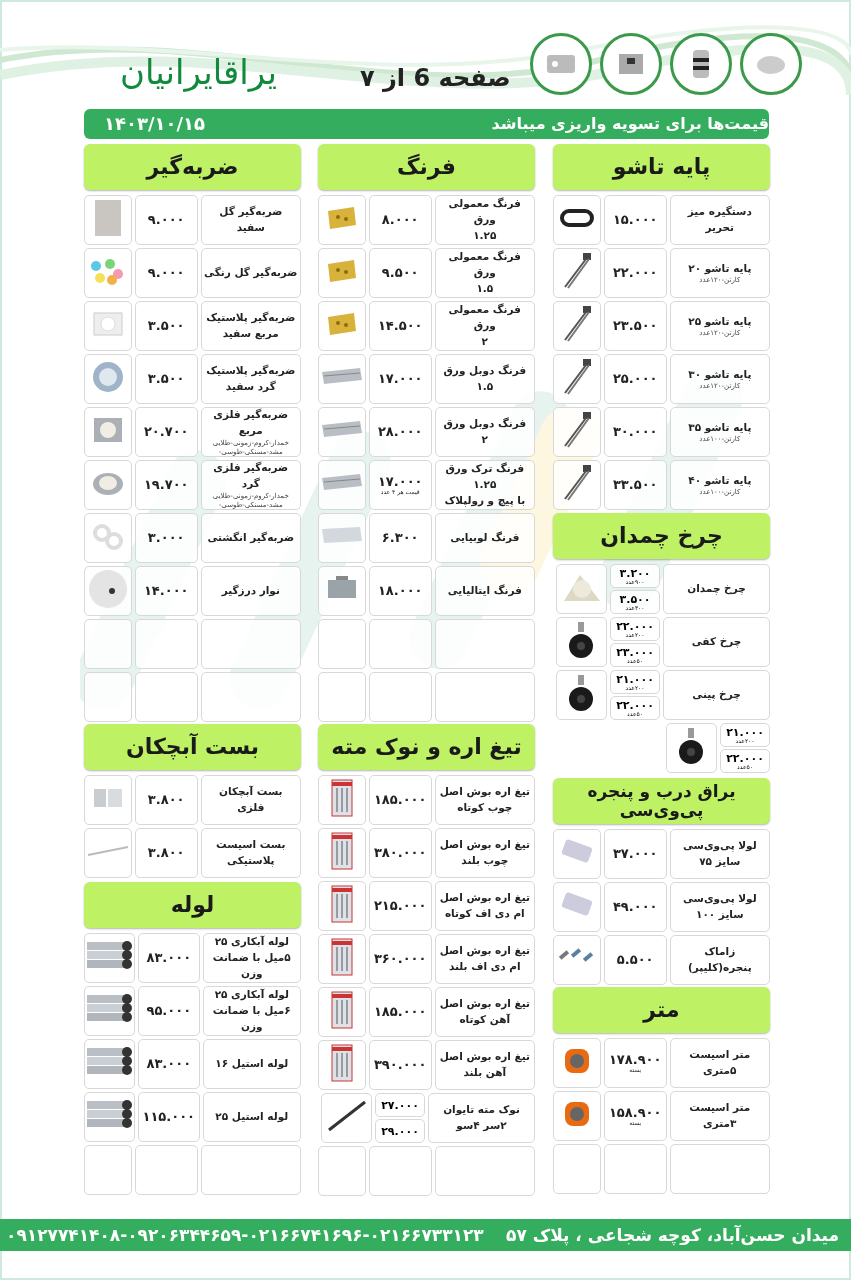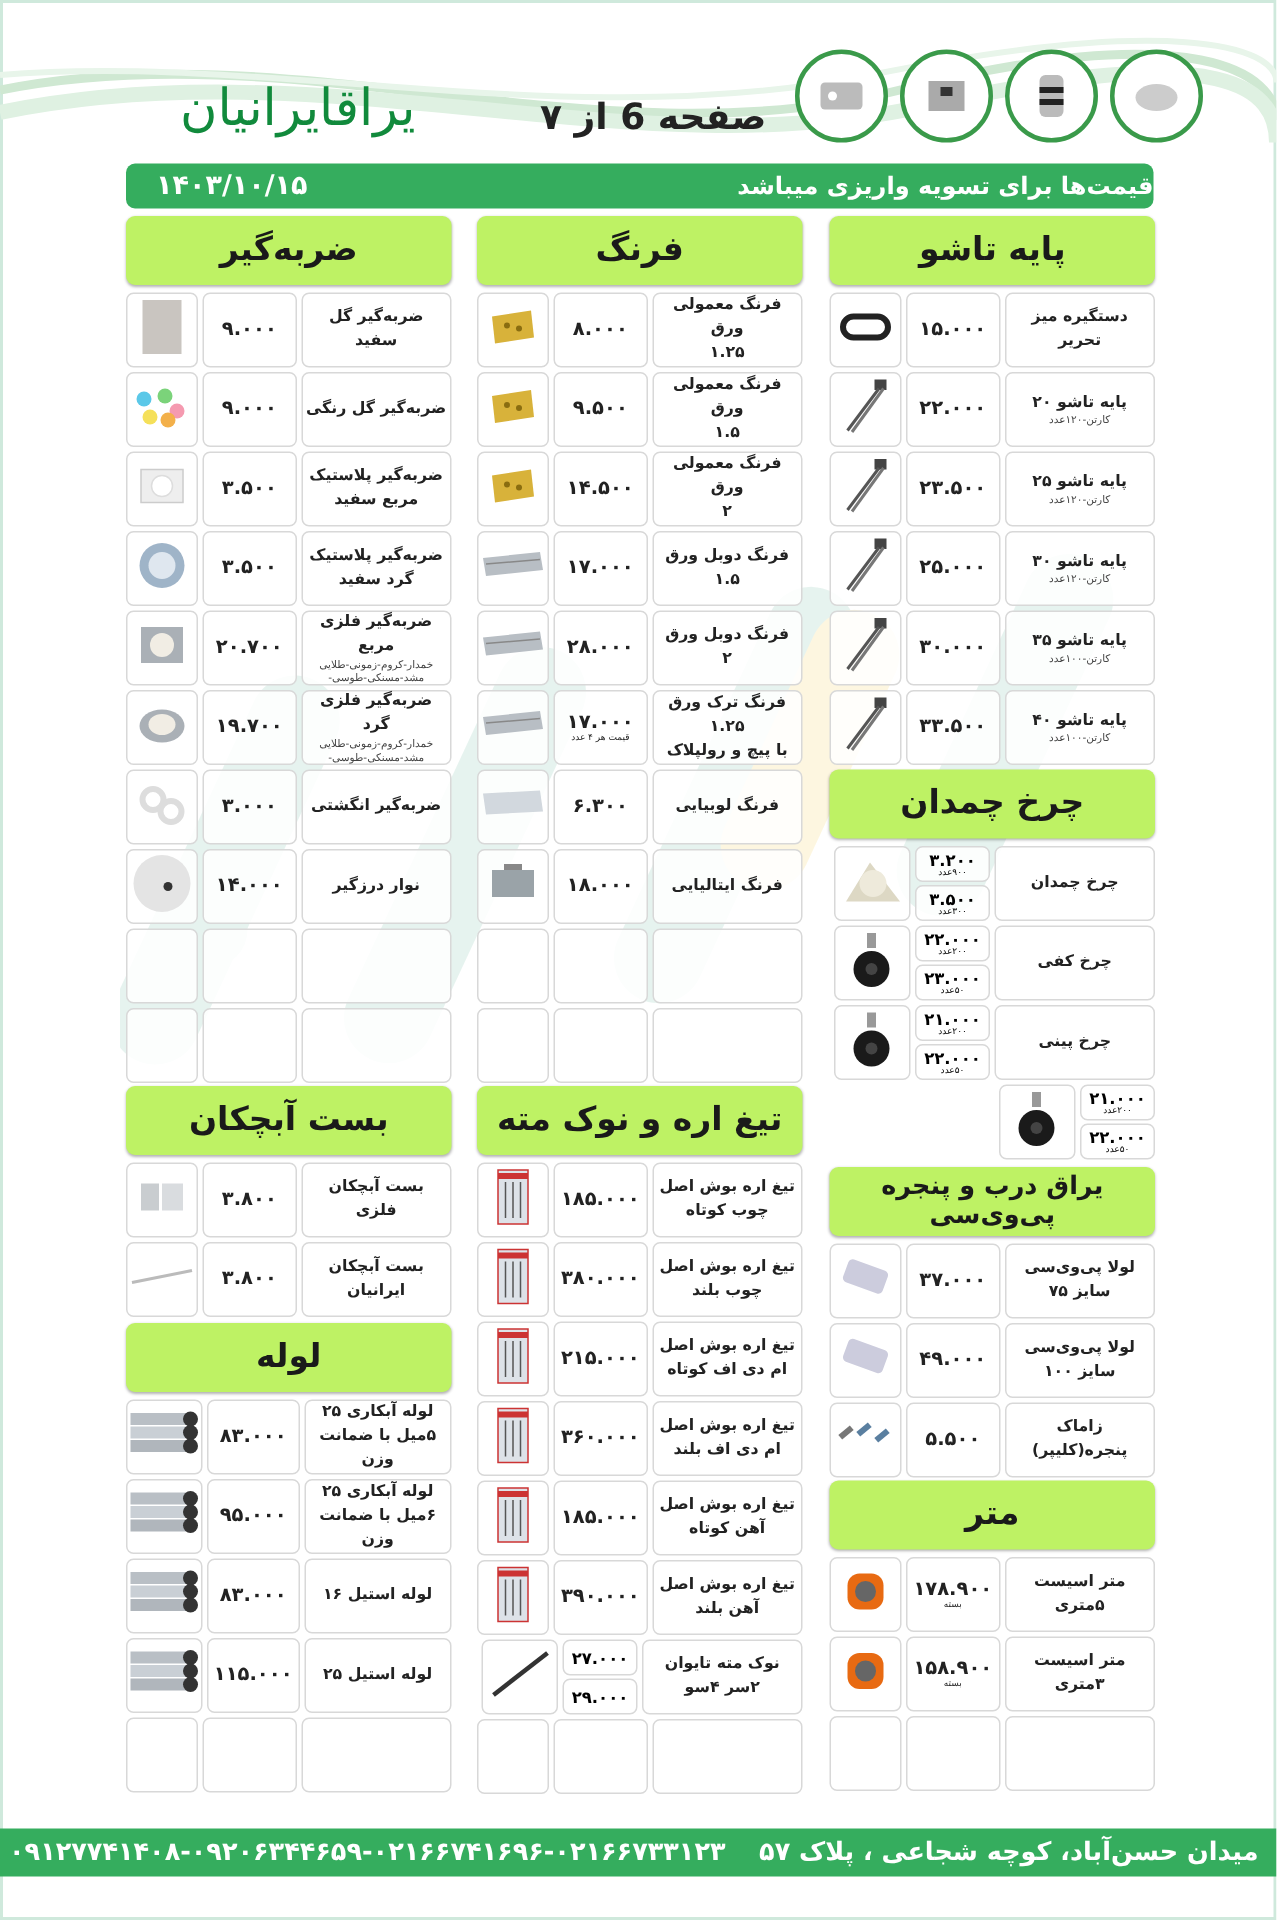--- a/index.html
+++ b/index.html
@@ -786,21 +786,21 @@
         </div>
         <div class="cell img">
           <span><svg width="36" height="30">
               <rect x="4" y="6" width="12" height="18" fill="#c9cdd0"></rect>
               <rect x="18" y="6" width="14" height="18" fill="#d9dcdf"></rect>
             </svg></span>
         </div>
       </div>
       <div class="row">
         <div class="cell name">
-          <span>بست آبچکان ایرانیان</span>
+          <span>بست اسیست پلاستیکی</span>
         </div>
         <div class="cell price">
           <span>۳.۸۰۰</span>
         </div>
         <div class="cell img">
           <span><svg width="44" height="20">
               <line x1="2" y1="14" x2="42" y2="6" stroke="#bbb" stroke-width="2"></line>
             </svg></span>
         </div>
       </div>

